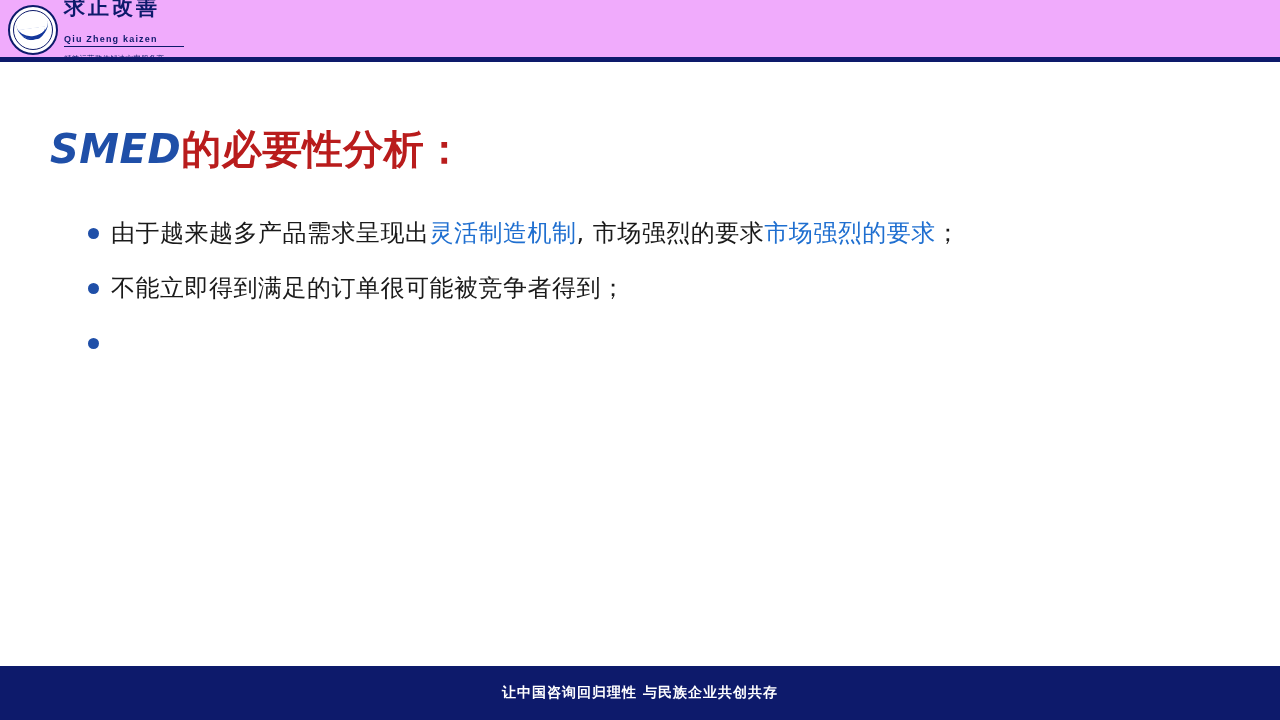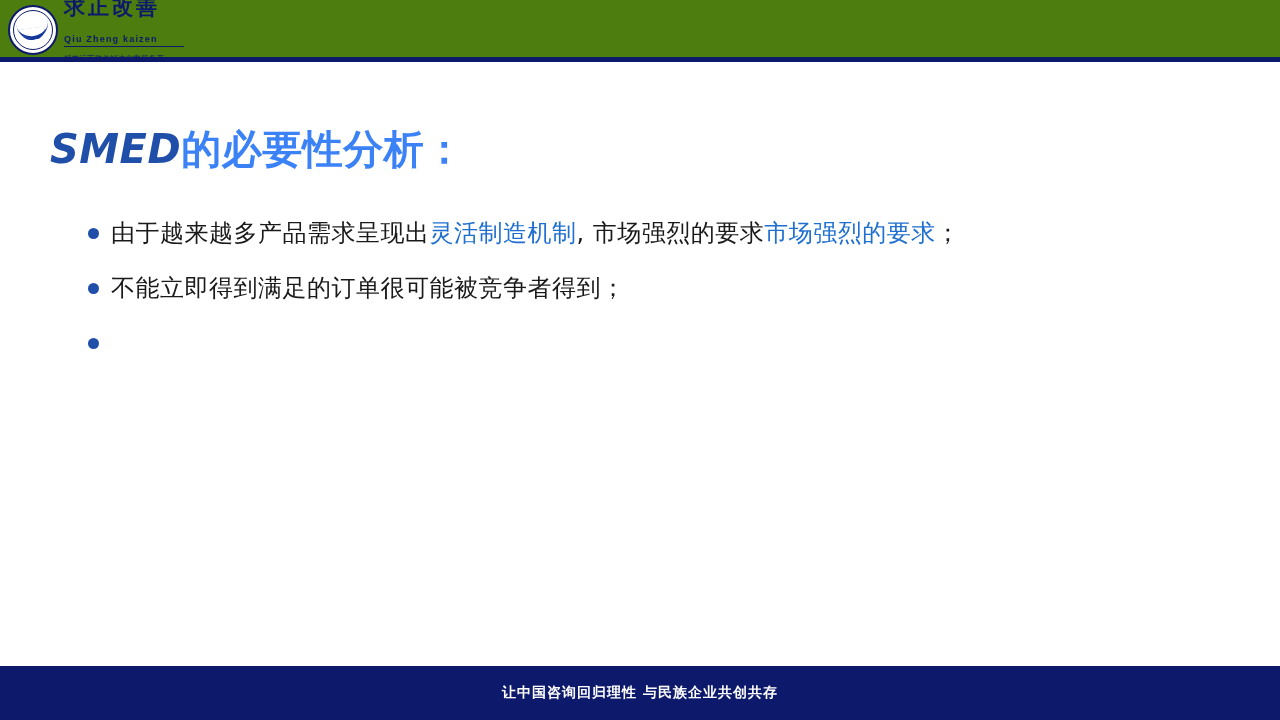--- a/index.html
+++ b/index.html
@@ -15,21 +15,21 @@
     position: relative;
   }
 
   
   .slide-header {
     position: absolute;
     left: 0;
     top: 0;
     width: 1280px;
     height: 62px;
-    background: #4d7c0f;
+    background: #f0abfc;
     border-bottom: 5px solid #0d1a6b;
     box-sizing: border-box;
   }
   .logo-block {
     position: absolute;
     left: 8px;
     top: 3px;
     width: 182px;
     height: 54px;
     display: flex;
@@ -112,21 +112,21 @@
     left: 50px;
     top: 122px;
     font-family: "DejaVu Sans", sans-serif;
     font-size: 40px;
     font-weight: bold;
     color: #1f4fa8;
     letter-spacing: 0.5px;
     white-space: nowrap;
   }
   .slide-title .t-smed { color: #1f4fa8; font-style: italic; }
-  .slide-title .t-rest { color: #3b82f6; }
+  .slide-title .t-rest { color: #b91c1c; }
 
   
   .bullet-list {
     position: absolute;
     left: 88px;
     top: 215px;
     width: 1120px;
   }
   .bullet-row {
     display: flex;

